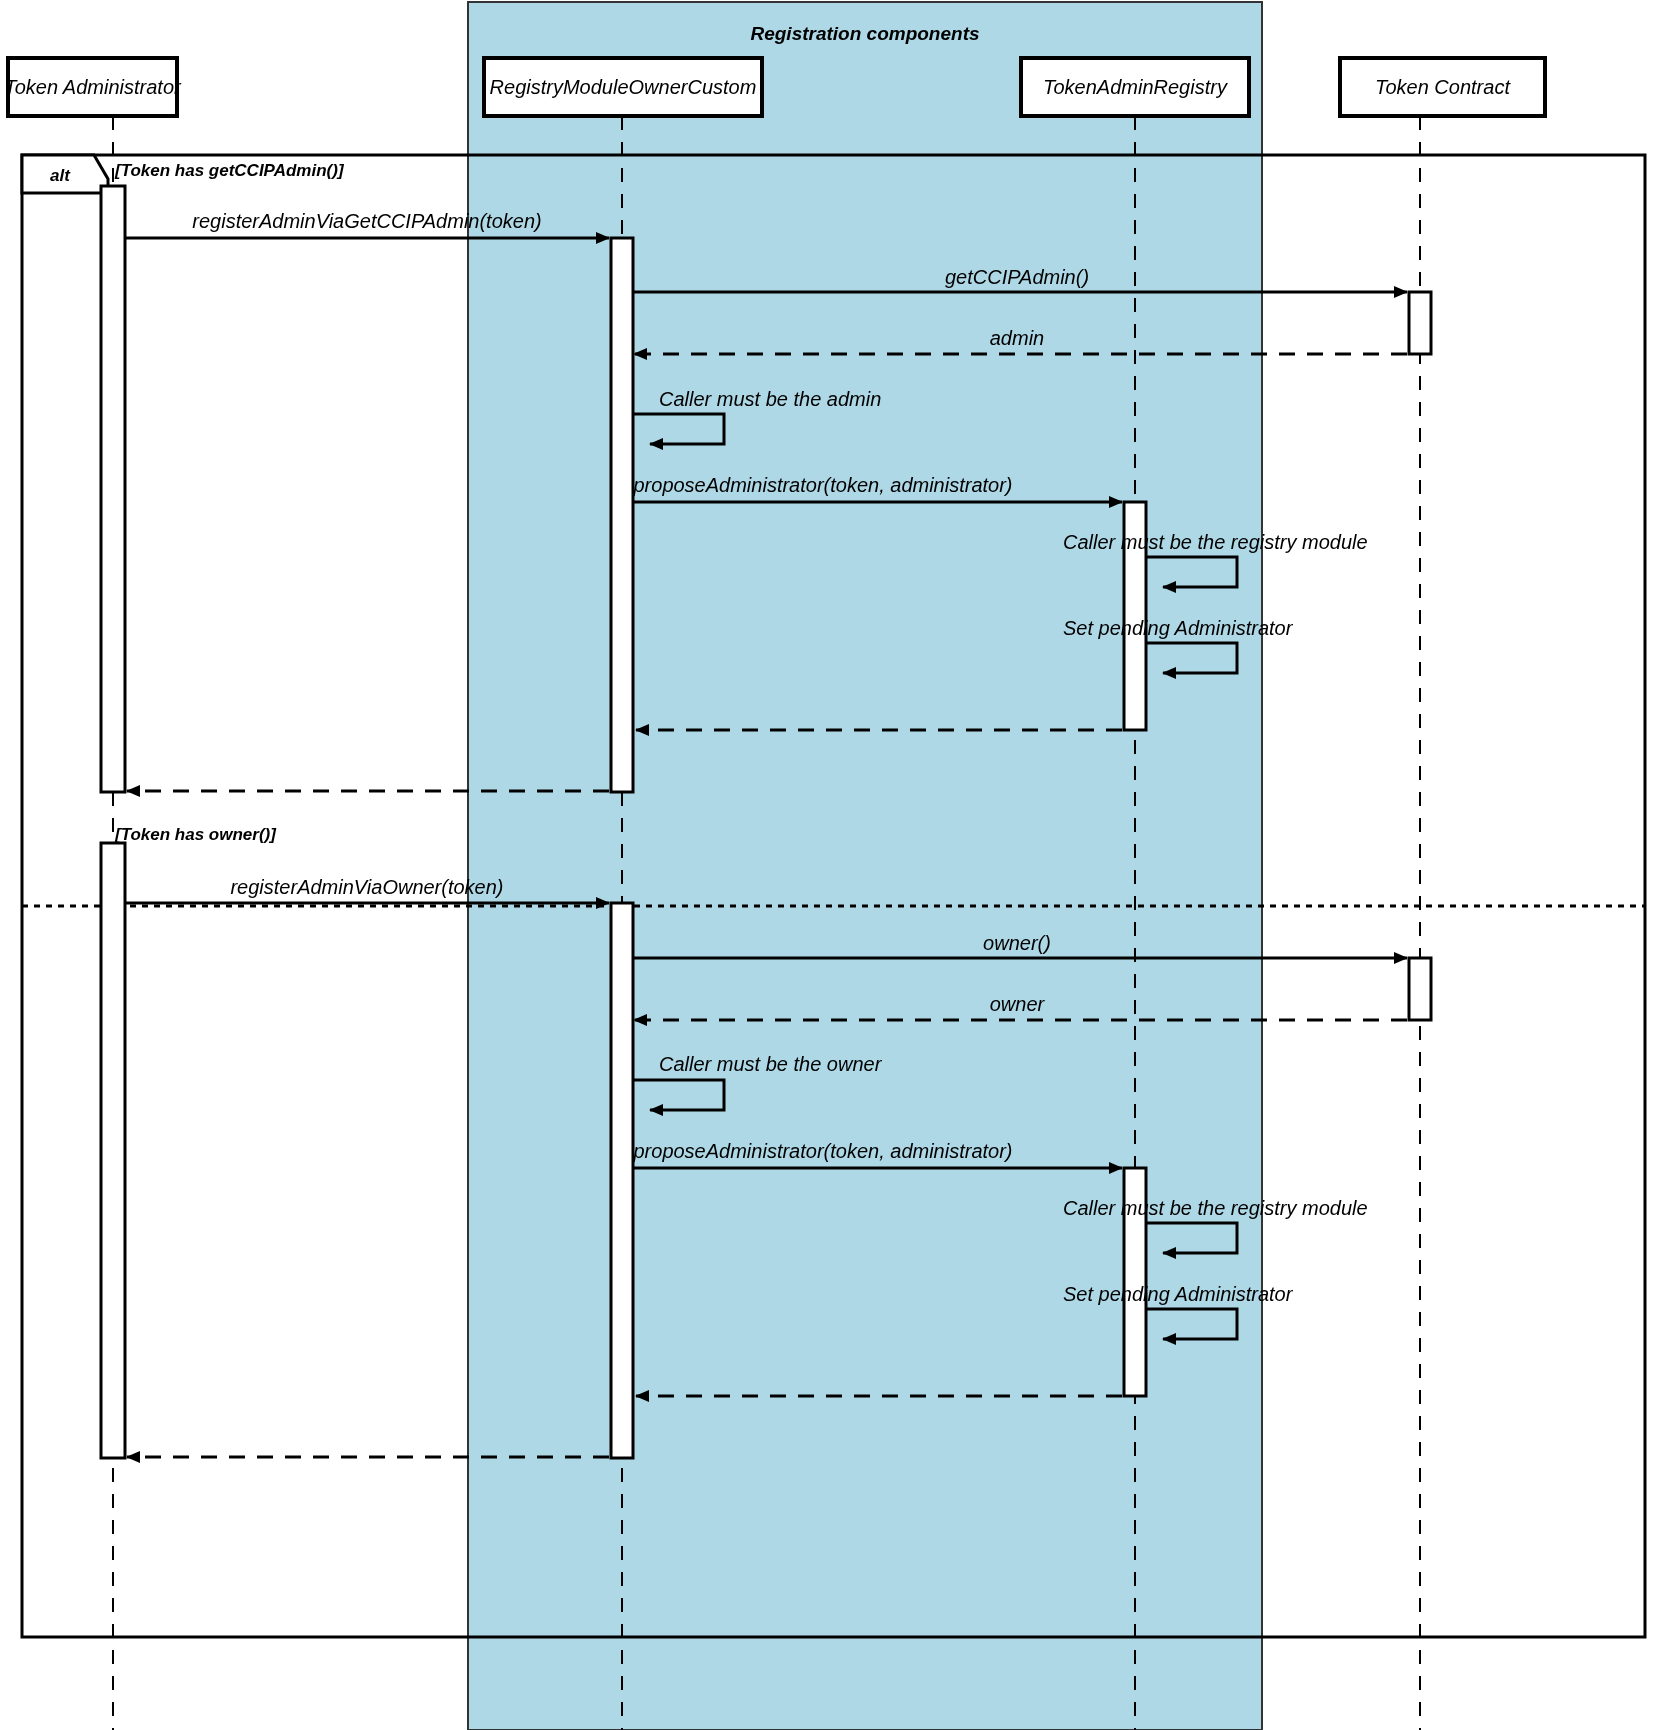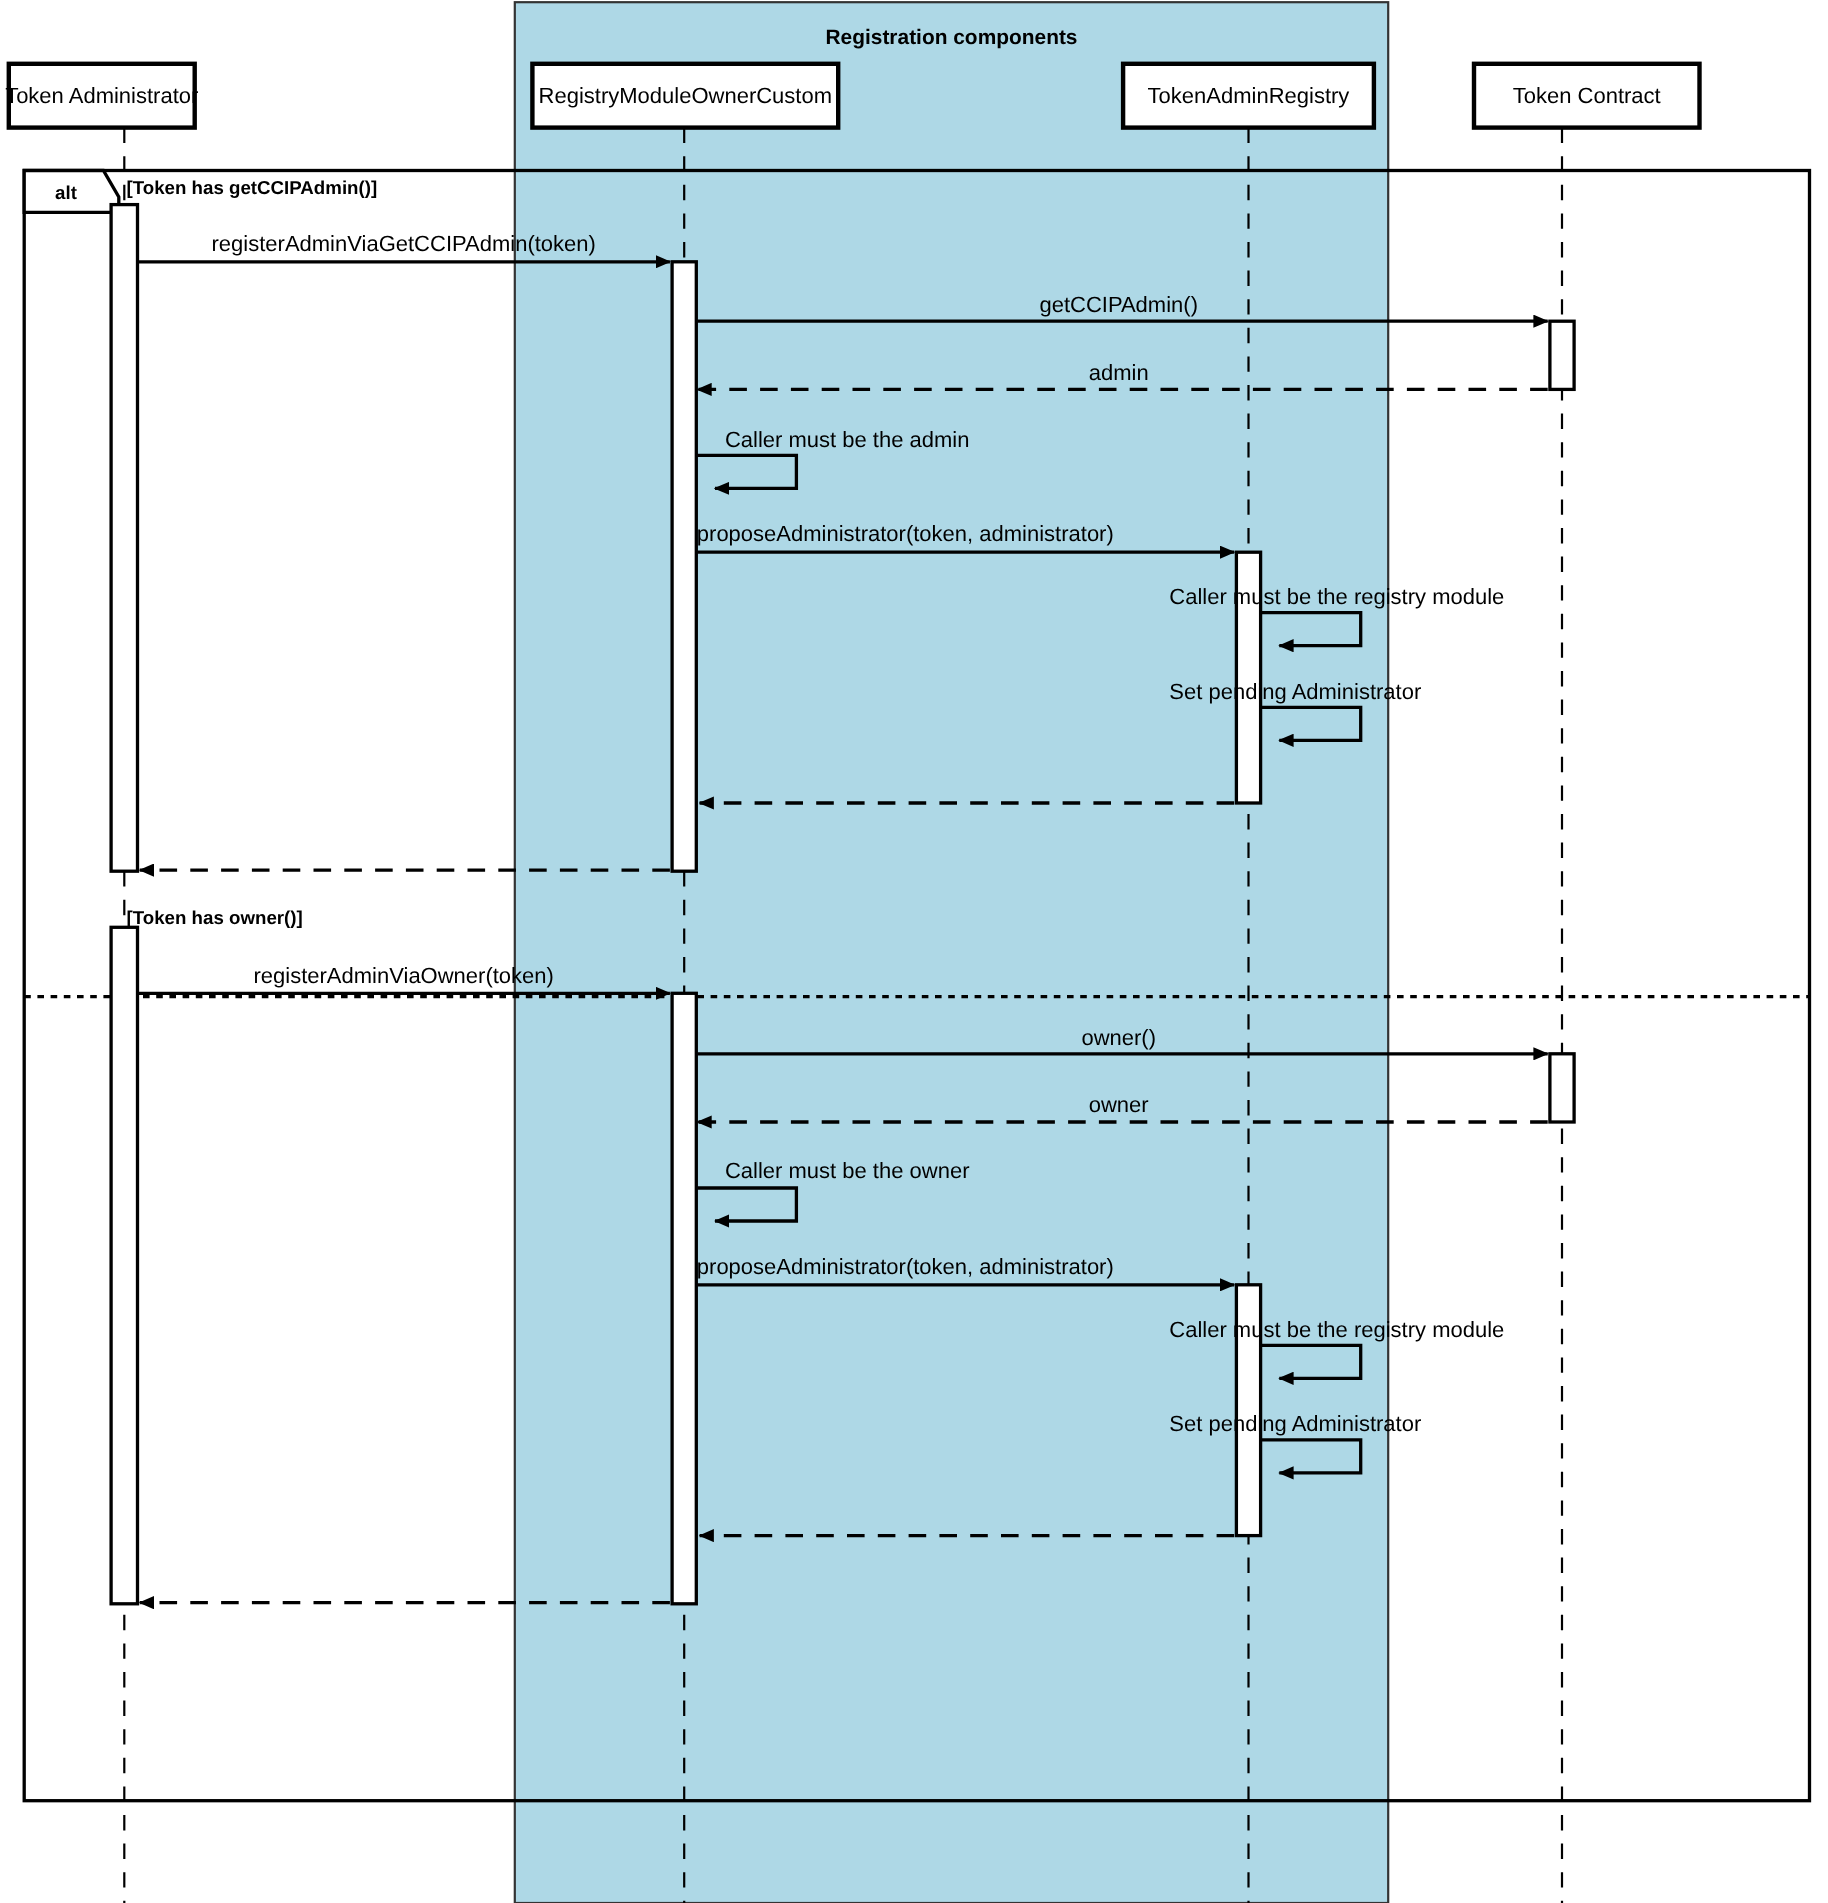--- a/index.html
+++ b/index.html
@@ -1,17 +1,17 @@
 <!DOCTYPE html>
 <html><head>
 <meta charset="utf-8">
 <style>
   html,body{margin:0;padding:0;background:#ffffff;}
   body{width:1662px;height:1730px;overflow:hidden;font-family:"Liberation Sans",sans-serif;}
-  #stage{position:relative;width:1662px;height:1730px;}
+  #stage{position:relative;width:1662px;height:1730px;font-style:italic;}
   svg{display:block;}
   text{font-family:"Liberation Sans",sans-serif;fill:#000000;}
   .lifeline-name{font-size:20px;}
   .msg-label{font-size:20px;}
   .group-title{font-size:19px;font-weight:bold;}
   .frag-op{font-size:17px;font-weight:bold;}
   .frag-guard{font-size:17px;font-weight:bold;}
 </style>
 </head>
 <body>

